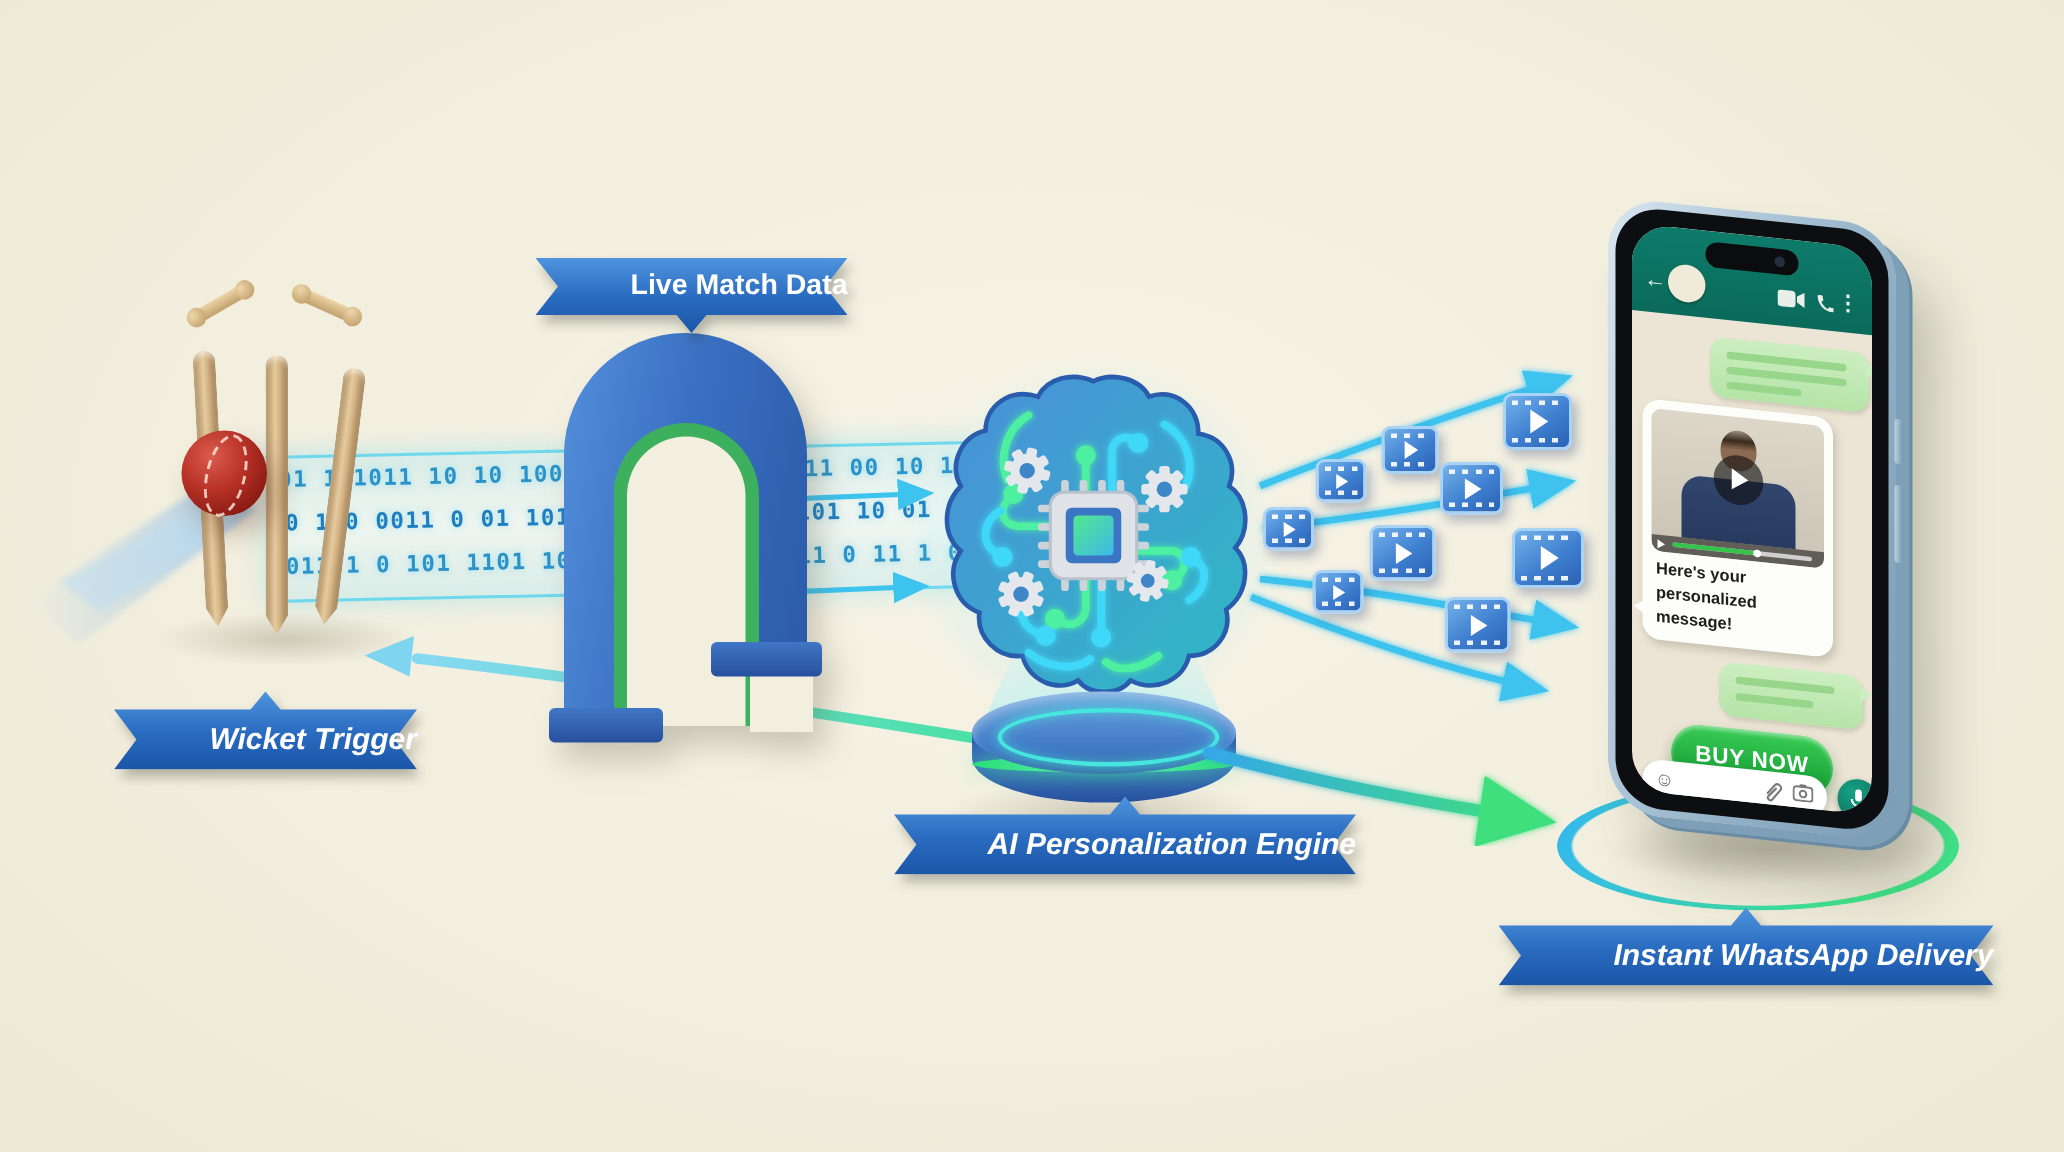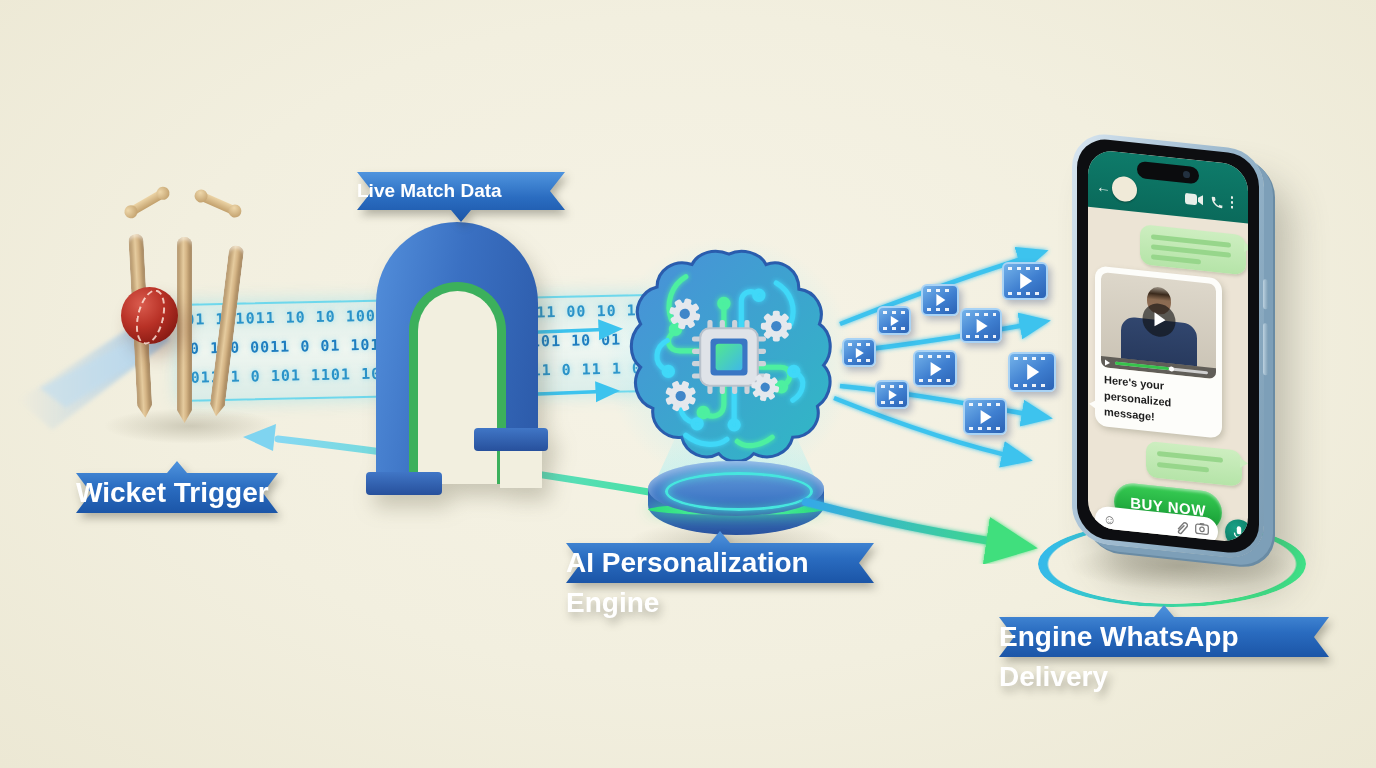--- a/index.html
+++ b/index.html
@@ -144,31 +144,31 @@
     box-shadow:0 5px 9px rgba(20,110,45,.4), inset 0 2px 3px rgba(255,255,255,.45);
     color:#fff;font-weight:bold;font-size:15px;letter-spacing:.5px;text-align:center;line-height:40px;}
   .composer{position:absolute;left:7px;top:356px;width:123px;height:27px;border-radius:14px;background:#fff;
     box-shadow:0 2px 4px rgba(80,85,60,.25);}
   .emoji-glyph{position:absolute;left:8px;top:5px;font-size:13px;line-height:16px;color:#6d6d6d;}
   .cicon{position:absolute;top:6px;}
   .mic-btn{position:absolute;left:137px;top:355px;width:28px;height:28px;border-radius:50%;
     background:radial-gradient(circle at 35% 30%,#18a085,#0b7a64 70%);
     box-shadow:0 2px 4px rgba(20,80,60,.4);}
   
-  .banner{position:absolute;z-index:9;color:#fff;font-weight:bold;text-align:left;
+  .banner{position:absolute;z-index:9;color:#fff;font-weight:bold;text-align:right;
     filter:drop-shadow(3px 5px 4px rgba(50,50,35,.33));}
   .banner .bg{position:absolute;inset:0;
     background:linear-gradient(180deg,#4f94de 0%,#2a6cc0 52%,#1b55a7 100%);}
   .banner.ptr-bottom .bg{clip-path:polygon(0 0,100% 0,calc(100% - 15px) 19px,100% 38px,
     calc(50% + 10px) 38px,50% 50px,calc(50% - 10px) 38px,0 38px,15px 19px);}
   .banner.ptr-top .bg{clip-path:polygon(calc(50% - 10px) 12px,50% 0,calc(50% + 10px) 12px,100% 12px,
     calc(100% - 15px) 32px,100% 52px,0 52px,15px 32px,0 12px);}
   .banner span{position:relative;display:block;}
   .banner.ptr-bottom span{line-height:38px;font-size:19px;}
-  .banner.ptr-top span{padding-top:12px;line-height:40px;font-size:28px;}
+  .banner.ptr-top span{padding-top:12px;line-height:40px;font-size:20px;font-style:italic;}
   .orchestration{position:absolute;left:573px;top:586px;width:305px;z-index:9;text-align:center;
     font-size:21px;font-weight:bold;color:#161616;}
 </style>
 </head>
 <body>
 
 <div class="canvas">
 
   <div class="band">
     <div class="band-row r1">01 1 1011 10 10 100 01 101 01 01 1011 00 10 1011 00</div>
@@ -480,23 +480,23 @@
   </div>
 
   <div class="banner ptr-bottom" style="left:357px;top:172px;width:208px;height:50px;">
     <div class="bg"></div>
     <span>Live Match Data</span>
   </div>
   <div class="banner ptr-top" style="left:76px;top:461px;width:202px;height:52px;">
     <div class="bg"></div>
     <span>Wicket Trigger</span>
   </div>
-  <div class="banner ptr-top" style="left:566px;top:531px;width:308px;height:52px;">
+  <div class="banner ptr-top" style="left:596px;top:531px;width:308px;height:52px;">
     <div class="bg"></div>
     <span>AI Personalization Engine</span>
   </div>
   <div class="banner ptr-top" style="left:999px;top:605px;width:330px;height:52px;">
     <div class="bg"></div>
-    <span>Engine WhatsApp Delivery</span>
+    <span>Instant WhatsApp Delivery</span>
   </div>
 
 
 </div>
 
 </body></html>

